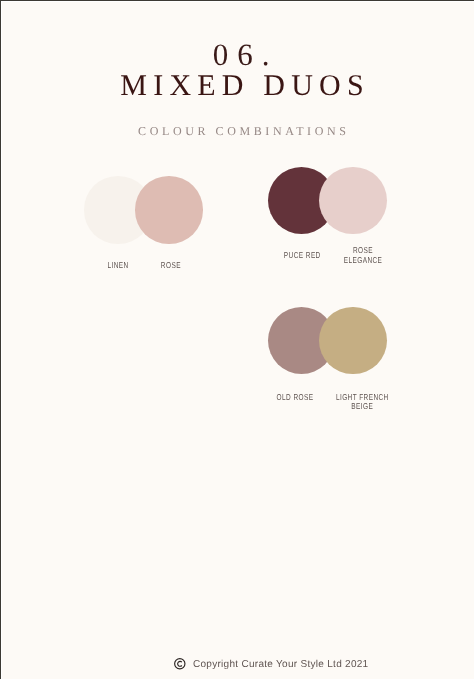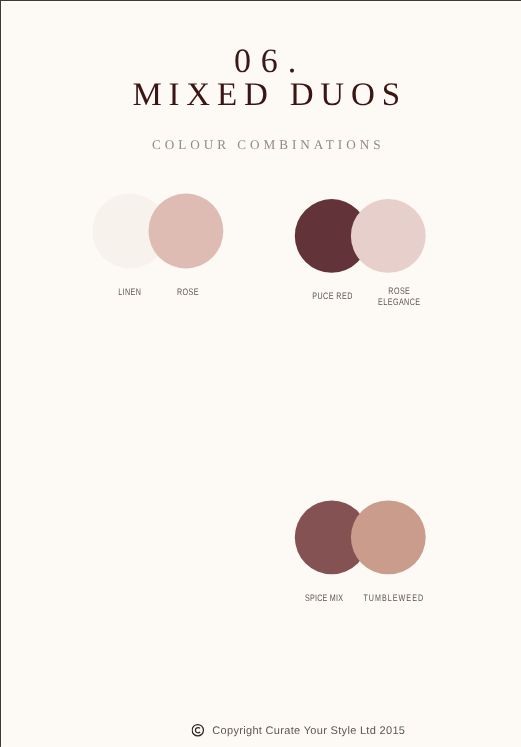--- a/index.html
+++ b/index.html
@@ -67,39 +67,40 @@
   <div class="hd" id="hd-number">06.</div>
   <div class="hd" id="hd-title">MIXED DUOS</div>
   <div class="hd" id="hd-sub">COLOUR COMBINATIONS</div>
 
   <div class="pair row1" style="left:84.2px;top:176.4px">
     <div class="circ circ-l" style="background: rgb(247, 242, 236);"></div>
     <div class="circ circ-r" style="background: rgb(222, 188, 179);"></div>
     <div class="lbl lbl-l" style="--dx:0px">LINEN</div>
     <div class="lbl lbl-r" style="--dx:1.9px">ROSE</div>
   </div>
-  <div class="pair row1" style="left:268.1px;top:181px">
+  <div class="pair row1" style="left:268.1px;top:167px">
     <div class="circ circ-l" style="background: rgb(99, 51, 58);"></div>
     <div class="circ circ-r" style="background: rgb(231, 207, 203);"></div>
     <div class="lbl lbl-l" style="--dx:0.3px">PUCE RED</div>
     <div class="lbl lbl-r two-line" style="--dx:10px">ROSE
 ELEGANCE</div>
   </div>
 
+  <div class="pair row2 pair-right" style="left:268.1px;top:306.8px">
+    <div class="circ circ-l" style="background: rgb(169, 137, 132);"></div>
+    <div class="circ circ-r" style="background: rgb(197, 174, 131);"></div>
+    <div class="lbl lbl-l" style="--dx:-7px">OLD ROSE</div>
+    <div class="lbl lbl-r two-line" style="--dx:9.3px">LIGHT FRENCH
+BEIGE</div>
+  </div>
 
-  <div class="pair row3" style="left:268.1px;top:455px">
-    <div class="circ circ-l" style="background: rgb(133, 82, 84);"></div>
-    <div class="circ circ-r" style="background: rgb(202, 156, 139);"></div>
-    <div class="lbl lbl-l" style="--dx:-7.4px;letter-spacing:0.3px">SPICE MIX</div>
-    <div class="lbl lbl-r" style="--dx:5px;letter-spacing:1.25px">TUMBLEWEED</div>
-  </div>
 
   <div id="footer">
     <span class="cmark">
       <svg width="11.6" height="11.6" viewBox="0 0 23.2 23.2" aria-hidden="true">
         <circle cx="11.6" cy="11.6" r="10.3" fill="none" stroke="#2B2422" stroke-width="2.3"></circle>
         <path d="M15.7 8.3a4.85 4.85 0 1 0 0 6.7" fill="none" stroke="#2B2422" stroke-width="2.3" stroke-linecap="butt"></path>
       </svg>
     </span>
-    <span class="ftxt">Copyright Curate Your Style Ltd 2015</span>
+    <span class="ftxt">Copyright Curate Your Style Ltd 2021</span>
   </div>
 
 </div>
 
 </body></html>

